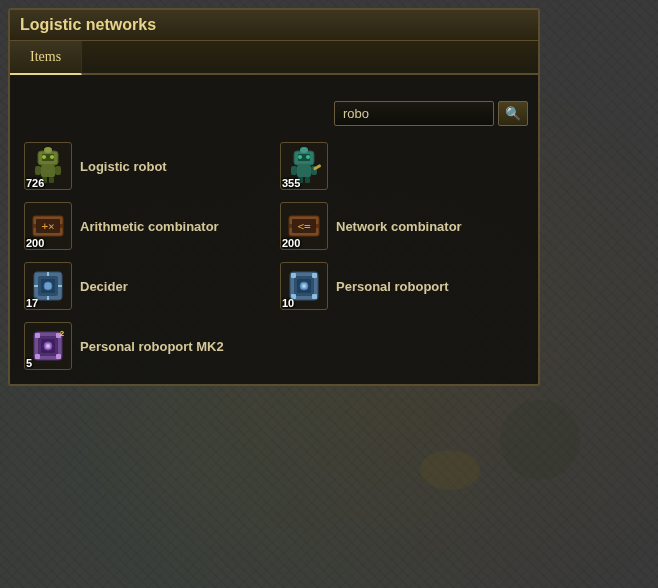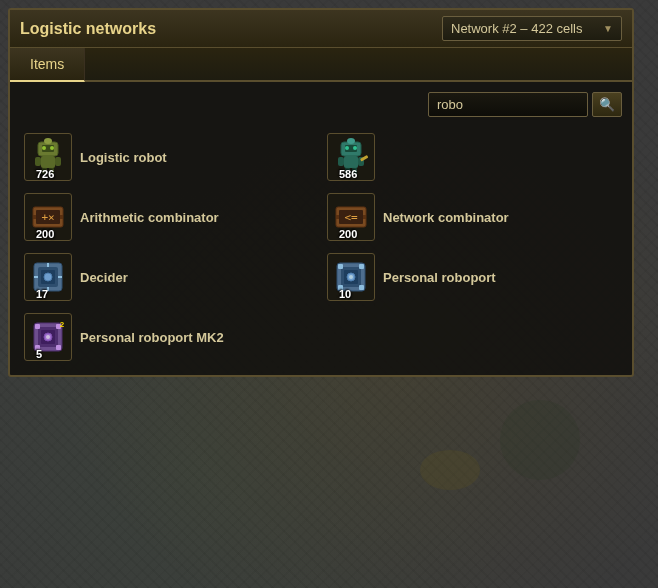--- a/index.html
+++ b/index.html
@@ -48,21 +48,21 @@
     .world-detail {
       position: absolute;
       border-radius: 50%;
       opacity: 0.3;
     }
 
     .panel {
       position: absolute;
       top: 8px;
       left: 8px;
-      width: 626px;
+      width: 532px;
       background: rgba(20, 18, 15, 0.92);
       border: 2px solid #5a4e2e;
       border-radius: 3px;
       z-index: 10;
     }
 
     .panel-header {
       display: flex;
       align-items: center;
       justify-content: space-between;
@@ -110,25 +110,27 @@
       font-size: 14px;
       border-right: 1px solid #3a3020;
       position: relative;
     }
 
     .tab.active {
       color: #e8d48a;
       background: linear-gradient(180deg, #3d3520 0%, #2a2410 100%);
       border-bottom: 2px solid #e8d48a;
       margin-bottom: -2px;
+      font-family: Liberation Serif, serif;
     }
 
     .panel-body {
       padding: 10px;
       min-height: 260px;
+      margin-top: 16px;
     }
 
     .search-bar {
       display: flex;
       justify-content: flex-end;
       margin-bottom: 12px;
       gap: 4px;
     }
 
     .search-input {
@@ -186,21 +188,21 @@
       display: flex;
       align-items: center;
       justify-content: center;
       font-size: 22px;
       overflow: hidden;
     }
 
     .item-count {
       position: absolute;
       bottom: 1px;
-      left: 12px;
+      left: 2px;
       font-size: 11px;
       color: #fff;
       font-weight: bold;
       text-shadow: 1px 1px 2px #000, -1px -1px 2px #000;
       line-height: 1;
     }
 
     .item-name {
       color: #d4c89a;
       font-size: 13px;
@@ -221,24 +223,20 @@
 
 <div class="world-detail" style="width:120px;height:60px;background:#4a6030;top:300px;left:350px;"></div>
 <div class="world-detail" style="width:80px;height:80px;background:#303828;top:400px;left:500px;"></div>
 <div class="world-detail" style="width:60px;height:40px;background:#5a4e20;top:450px;left:420px;"></div>
 
 <div class="panel">
 
   <div class="panel-header">
     <span class="panel-title">Logistic networks</span>
 
-    <div class="network-dropdown">
-      <span>Network #2 – 422 cells</span>
-      <span class="arrow">▼</span>
-    </div>
   </div>
 
   <div class="tabs">
     <div class="tab active">
       <span>Items</span>
     </div>
   </div>
 
   <div class="panel-body">
 
@@ -282,21 +280,21 @@
               <circle cx="24" cy="11" r="2" fill="#30c090"></circle>
               <rect x="13" y="19" width="14" height="12" rx="2" fill="#286a5a"></rect>
               <rect x="7" y="20" width="6" height="9" rx="2" fill="#205a4a"></rect>
               <rect x="27" y="20" width="6" height="9" rx="2" fill="#205a4a"></rect>
               <rect x="14" y="31" width="5" height="6" rx="1" fill="#184a3a"></rect>
               <rect x="21" y="31" width="5" height="6" rx="1" fill="#184a3a"></rect>
               <ellipse cx="20" cy="4" rx="4" ry="3" fill="#409a8a"></ellipse>
               <rect x="29" y="22" width="8" height="3" rx="1" fill="#c0a030" transform="rotate(-30 29 22)"></rect>
             </svg>
           </div>
-          <span class="item-count">586</span>
+          <span class="item-count">355</span>
         </div>
       </div>
 
       <div class="item-entry">
         <div class="item-icon-wrapper">
           <div class="item-icon">
             <svg class="robot-svg" viewBox="0 0 40 40" xmlns="http://www.w3.org/2000/svg">
               <rect x="5" y="10" width="30" height="20" rx="2" fill="#7a4a20" stroke="#5a3010" stroke-width="1"></rect>
               <rect x="8" y="13" width="24" height="14" rx="1" fill="#3a2010"></rect>
               <text x="20" y="24" text-anchor="middle" fill="#e0a040" font-size="11" font-family="monospace">+×</text>

